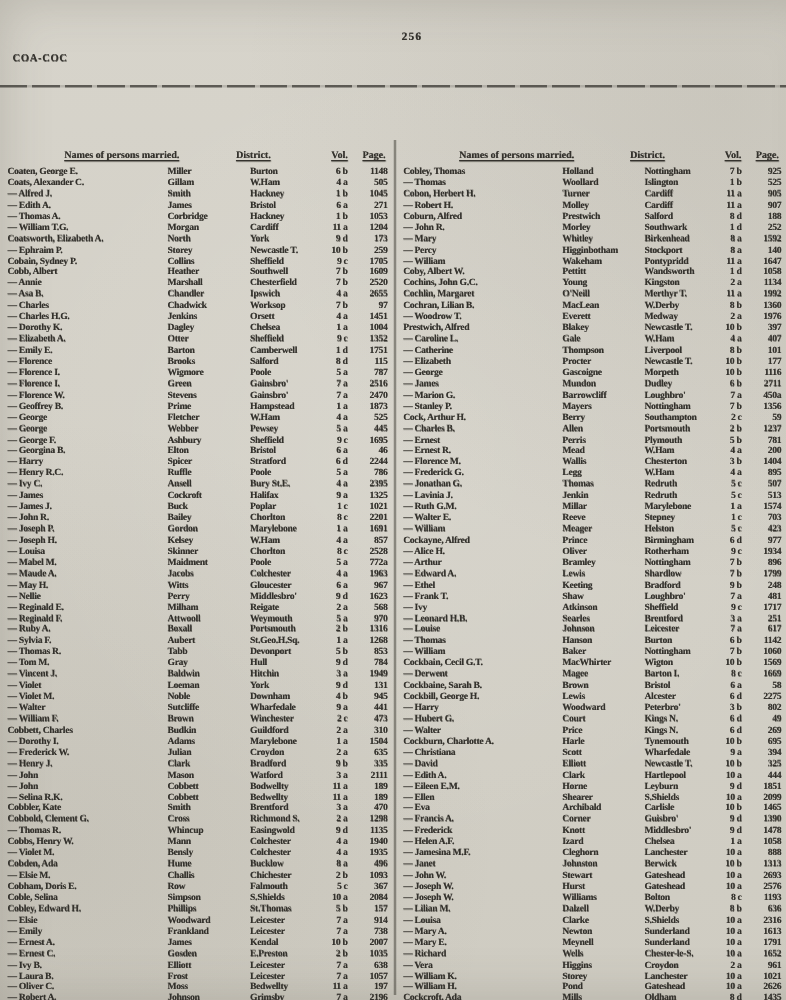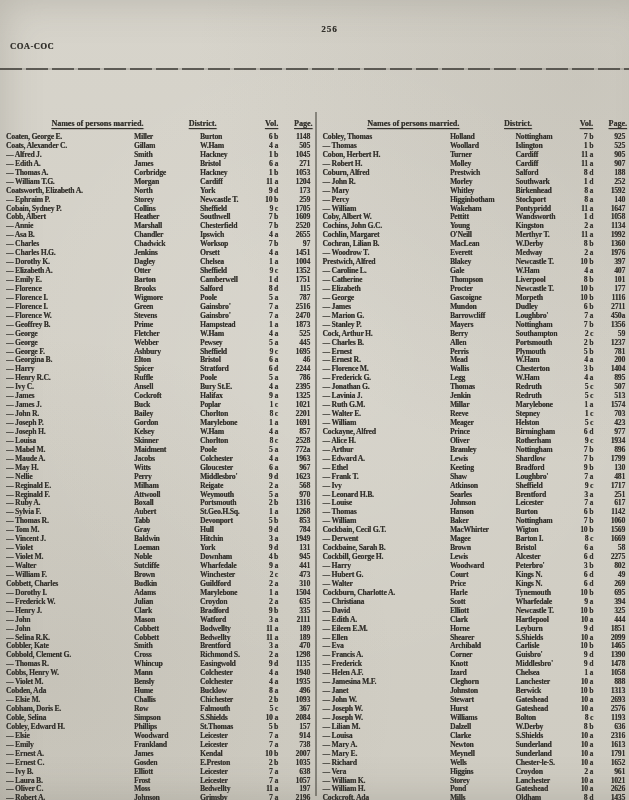--- a/index.html
+++ b/index.html
@@ -28,21 +28,21 @@
     background:repeating-linear-gradient(90deg, rgba(52,50,45,0.75) 0 22px, rgba(52,50,45,0.18) 22px 26px); }
   .table { position:absolute; top:72px; left:0; right:0; bottom:4px; display:flex; filter:blur(0.18px);margin-top:40px; }
   .half { width:314.5px; box-sizing:border-box; padding:2px 2px 0 6px; }
   .half.right { border-left:2px solid rgba(60,57,50,0.5); }
   .hdr { display:flex; align-items:center; height:18px; font-size:8px; font-weight:bold; color:#34322d;
     text-shadow:0.3px 0.3px 0.4px rgba(45,43,38,0.65); white-space:nowrap; }
   .hdr span { text-decoration:underline; text-underline-offset:1.5px; }
   .h-names { width:192px; text-align:center; }
   .h-district { width:80px; }
   .h-vol { width:22px; }
-  .h-page { width:28px; text-align:right; }
+  .h-page { width:28px; text-align:center; }
   .row { display:flex; height:8.95px; line-height:9.2px; font-size:7.6px; font-weight:bold;
     letter-spacing:-0.2px; white-space:nowrap; color:#33312c;
     text-shadow:0.25px 0.25px 0.35px rgba(45,43,38,0.6); }
   .c { overflow:visible; }
   .c-name { width:128px; }
   .c-spouse { width:66px; }
   .c-district { width:58px; }
   .c-vol { width:20px; text-align:right; }
   .c-page { width:32px; text-align:right; padding-right:2px; }
 </style>
@@ -855,21 +855,21 @@
             <span class="c c-spouse">Lewis</span>
             <span class="c c-district">Shardlow</span>
             <span class="c c-vol">7 b</span>
             <span class="c c-page">1799</span>
           </div>
           <div class="row">
             <span class="c c-name">— Ethel</span>
             <span class="c c-spouse">Keeting</span>
             <span class="c c-district">Bradford</span>
             <span class="c c-vol">9 b</span>
-            <span class="c c-page">130</span>
+            <span class="c c-page">248</span>
           </div>
           <div class="row">
             <span class="c c-name">— Frank T.</span>
             <span class="c c-spouse">Shaw</span>
             <span class="c c-district">Loughbro'</span>
             <span class="c c-vol">7 a</span>
             <span class="c c-page">481</span>
           </div>
           <div class="row">
             <span class="c c-name">— Ivy</span>

